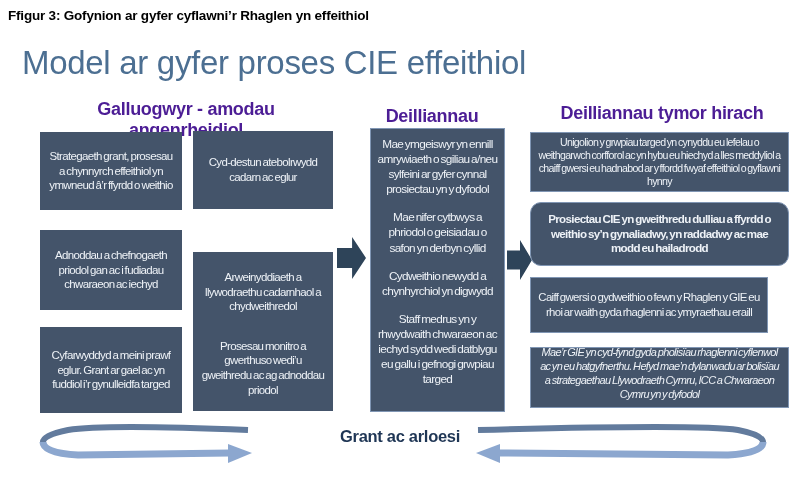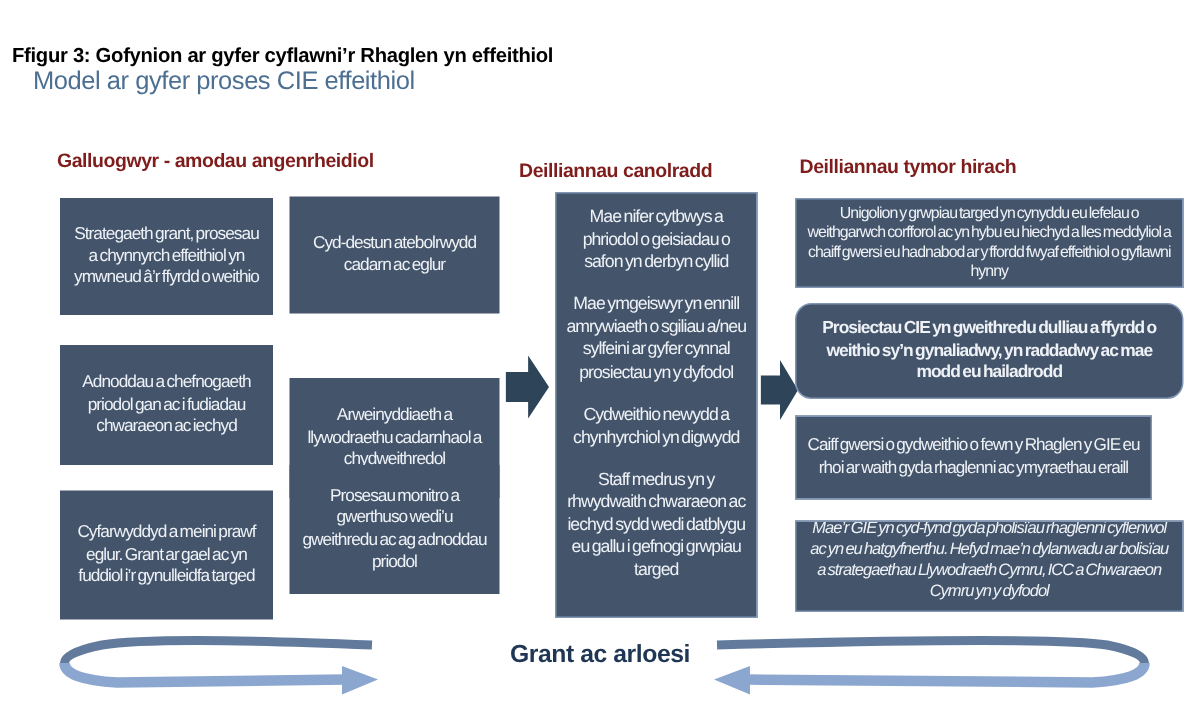--- a/index.html
+++ b/index.html
@@ -1,37 +1,37 @@
 <!DOCTYPE html>
 <html><head>
 <meta charset="utf-8">
 <style>
   html,body{margin:0;padding:0;background:#ffffff;}
   .page{position:relative;width:800px;height:483px;background:#ffffff;overflow:hidden;
         font-family:"Liberation Sans",sans-serif;}
   .fig-title{position:absolute;left:8px;top:8px;font-size:13.5px;font-weight:bold;color:#000;
-        letter-spacing:-0.2px;margin-top:21px;}
-  .model-title{position:absolute;left:22px;top:44px;font-size:17px;color:#4c6f92;
+        letter-spacing:-0.2px;}
+  .model-title{position:absolute;left:22px;top:44px;font-size:33px;color:#4c6f92;
         letter-spacing:-0.3px;font-weight:500;}
-  .col-header{position:absolute;font-size:13px;font-weight:bold;color:#7f1d1d;
-        text-align:left;letter-spacing:-0.3px;}
+  .col-header{position:absolute;font-size:18px;font-weight:bold;color:#4c1d95;
+        text-align:center;letter-spacing:-0.3px;}
   .hdr-enablers{left:38px;top:99px;width:296px;}
   .hdr-intermediate{left:346px;top:106px;width:172px;}
   .hdr-longer{left:533px;top:103px;width:258px;}
 
   .nbox{position:absolute;background:#44546a;color:#eef2f7;display:flex;align-items:center;
         justify-content:center;text-align:center;box-sizing:border-box;padding:4px 6px;
         letter-spacing:-0.65px;word-spacing:-1px;line-height:1.28;}
   
   .l1{left:40px;top:132px;width:142px;height:78px;font-size:11.5px;}
   .l2{left:193px;top:131px;width:140px;height:78px;font-size:11.5px;}
   .l3{left:40px;top:230px;width:142px;height:80px;font-size:11.5px;}
   .l4{left:193px;top:230px;width:140px;height:80px;font-size:11.5px;margin-top:22px;}
   .l5{left:40px;top:327px;width:142px;height:86px;font-size:11.5px;}
-  .l6{left:193px;top:310px;width:140px;height:86px;font-size:11.5px;}
+  .l6{left:193px;top:325px;width:140px;height:86px;font-size:11.5px;}
 
   .mid{left:370px;top:128px;width:135px;height:284px;font-size:11.8px;
        border:1px solid #8096b4;flex-direction:column;justify-content:flex-start;
        padding:8px 5px;}
   .mid p{margin:0 0 13px 0;}
 
   .r1{left:530px;top:132px;width:259px;height:60px;font-size:10.6px;line-height:1.24;}
   .r2{left:530px;top:202px;width:259px;height:64px;font-size:11.6px;font-weight:bold;border-radius:11px;}
   .r3{left:530px;top:277px;width:238px;height:56px;font-size:11.4px;}
   .r4{left:530px;top:347px;width:259px;height:61px;font-size:11px;overflow:hidden;
@@ -66,22 +66,22 @@
   <div class="nbox l1">Strategaeth grant, prosesau a chynnyrch effeithiol yn ymwneud â’r ffyrdd o weithio</div>
   <div class="nbox l2">Cyd-destun atebolrwydd cadarn ac eglur</div>
   <div class="nbox l3">Adnoddau a chefnogaeth priodol gan ac i fudiadau chwaraeon ac iechyd</div>
   <div class="nbox l4">Arweinyddiaeth a llywodraethu cadarnhaol a chydweithredol</div>
   <div class="nbox l5">Cyfarwyddyd a meini prawf eglur. Grant ar gael ac yn fuddiol i’r gynulleidfa targed</div>
   <div class="nbox l6">Prosesau monitro a gwerthuso wedi’u gweithredu ac ag adnoddau priodol</div>
 
   <div class="flow-arrow fa1"></div>
 
   <div class="nbox mid">
+    <p>Mae ymgeiswyr yn ennill amrywiaeth o sgiliau a/neu sylfeini ar gyfer cynnal prosiectau yn y dyfodol</p>
     <p>Mae nifer cytbwys a phriodol o geisiadau o safon yn derbyn cyllid</p>
-    <p>Mae ymgeiswyr yn ennill amrywiaeth o sgiliau a/neu sylfeini ar gyfer cynnal prosiectau yn y dyfodol</p>
     <p>Cydweithio newydd a chynhyrchiol yn digwydd</p>
     <p>Staff medrus yn y rhwydwaith chwaraeon ac iechyd sydd wedi datblygu eu gallu i gefnogi grwpiau targed</p>
   </div>
 
   <div class="flow-arrow fa2"></div>
 
   <div class="nbox rbox r1">Unigolion y grwpiau targed yn cynyddu eu lefelau o weithgarwch corfforol ac yn hybu eu hiechyd a lles meddyliol a chaiff gwersi eu hadnabod ar y ffordd fwyaf effeithiol o gyflawni hynny</div>
   <div class="nbox rbox r2">Prosiectau CIE yn gweithredu dulliau a ffyrdd o weithio sy’n gynaliadwy, yn raddadwy ac mae modd eu hailadrodd</div>
   <div class="nbox rbox r3">Caiff gwersi o gydweithio o fewn y Rhaglen y GIE eu rhoi ar waith gyda rhaglenni ac ymyraethau eraill</div>
   <div class="nbox rbox r4">

